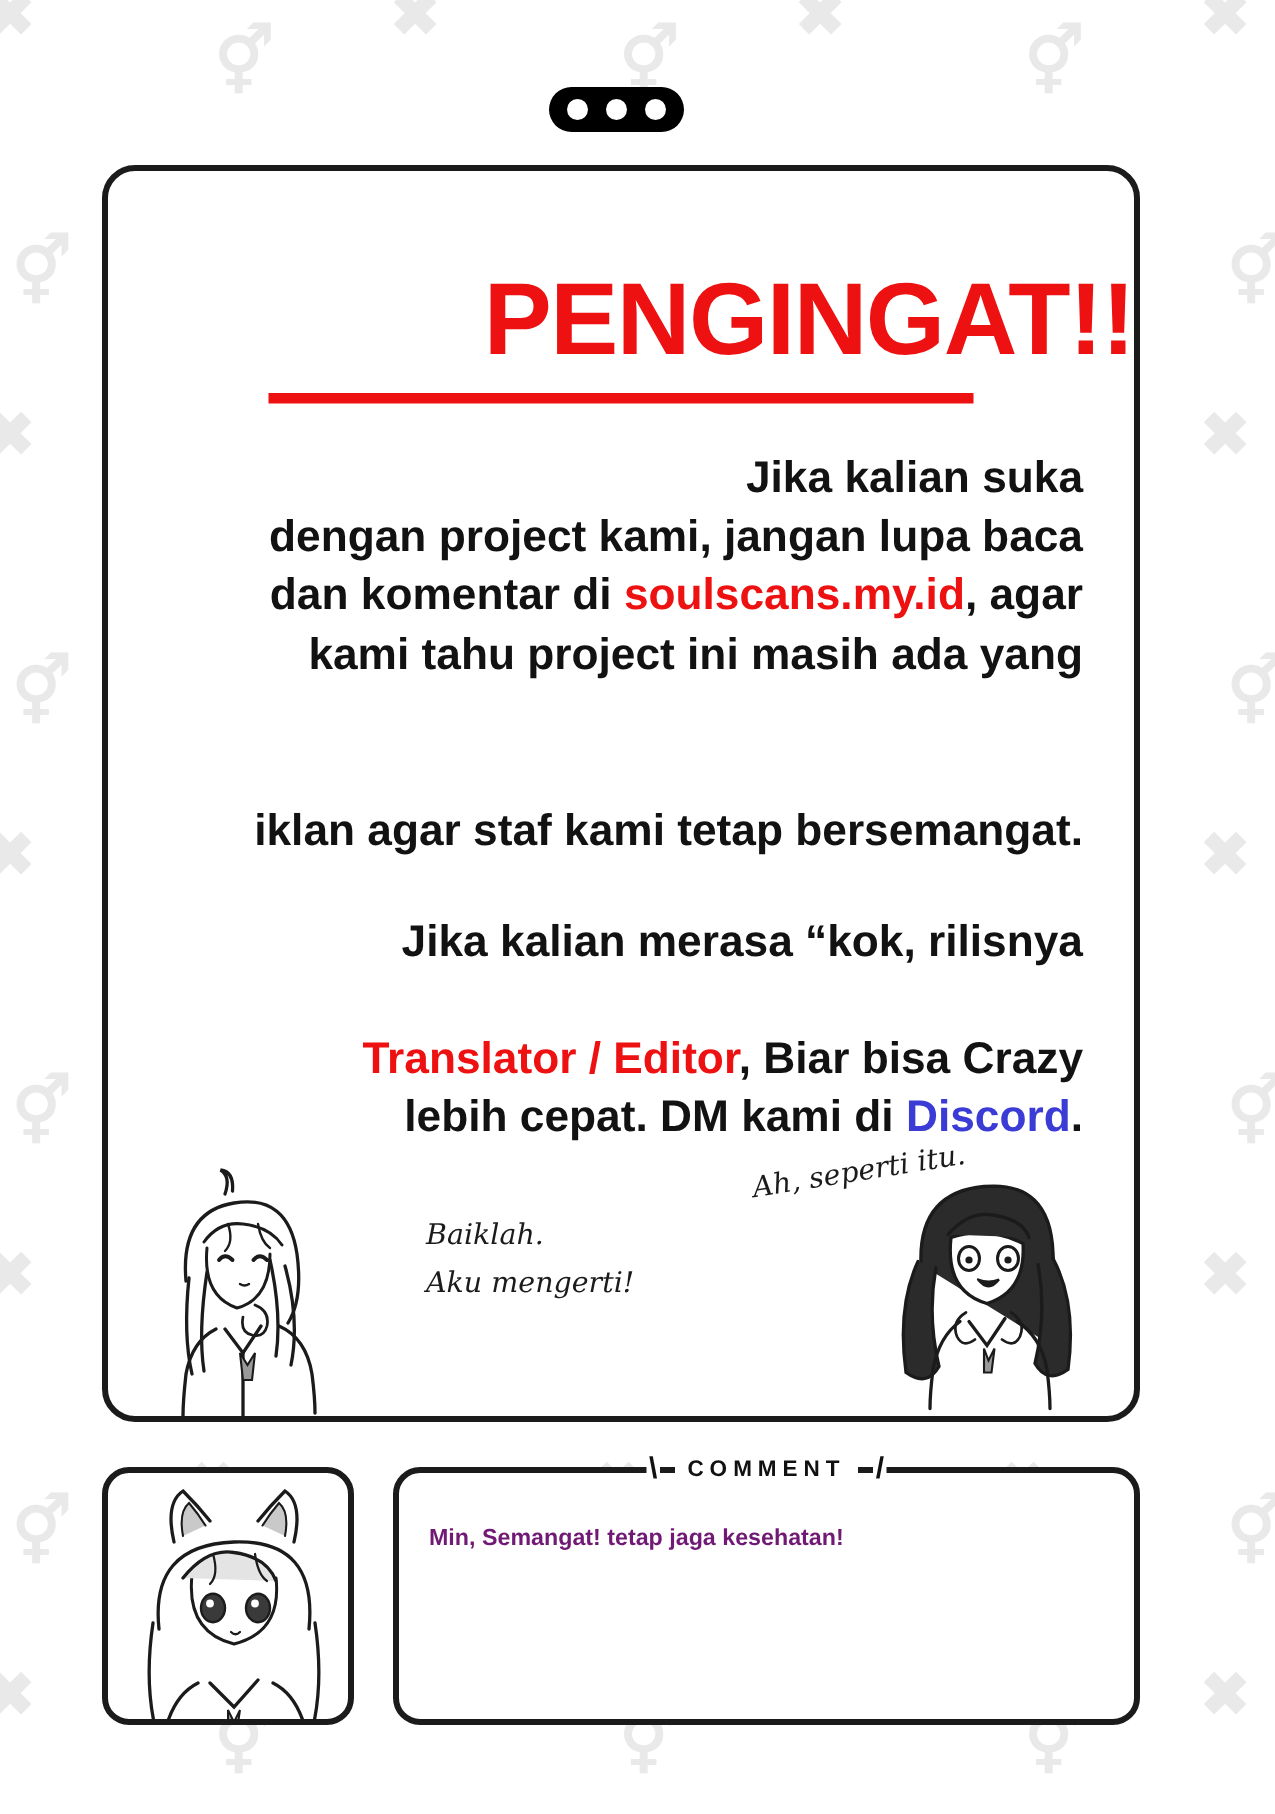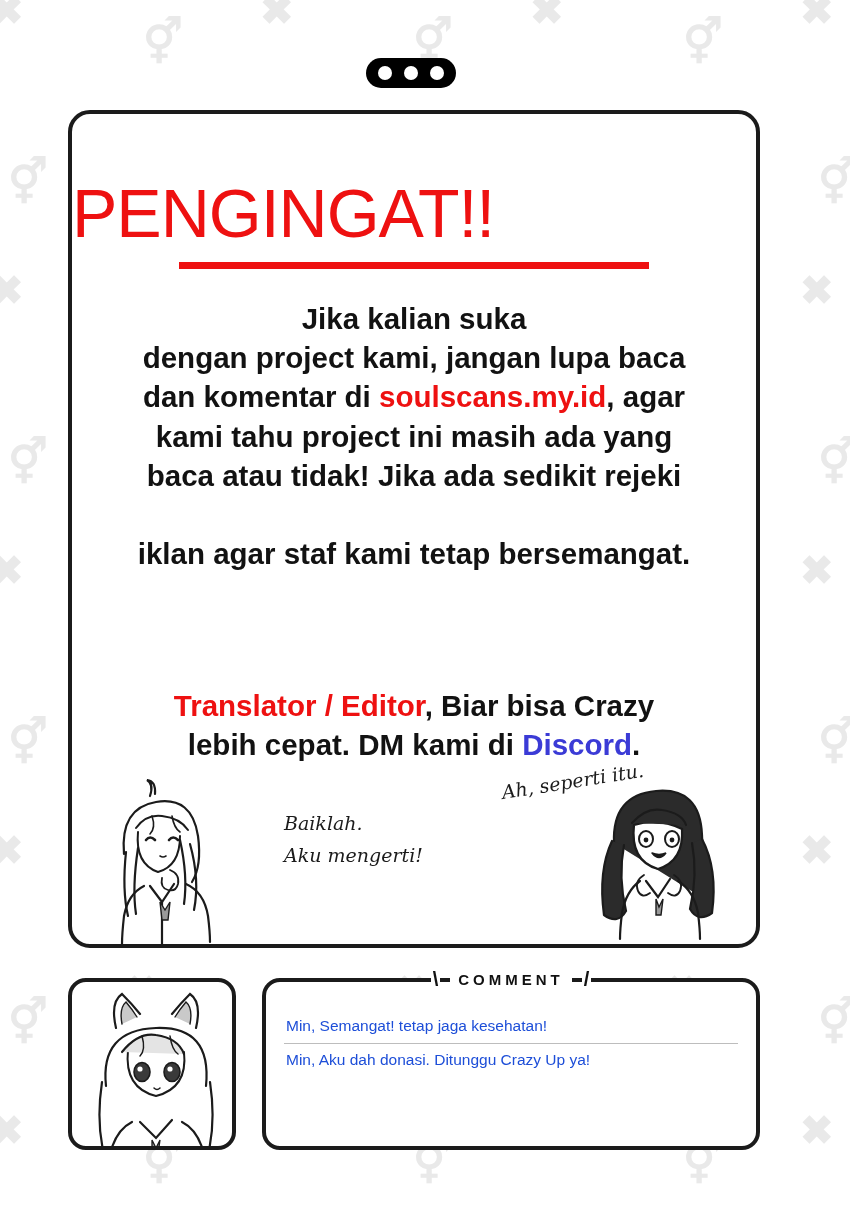--- a/index.html
+++ b/index.html
@@ -54,38 +54,38 @@
     top: 110px;
     width: 692px;
     height: 838px;
     background: #fff;
     border: 4px solid #1b1b1b;
     border-radius: 22px;
     z-index: 2;
   }
 
   #title {
-    text-align: left;
+    text-align: right;
     color: #ee1111;
-    font-weight: normal;
+    font-weight: bold;
     font-size: 68px;
     letter-spacing: -1px;
     margin: 60px 0 0 0;
     font-family: "Liberation Sans", sans-serif;
   }
   #title-underline {
     width: 470px;
     height: 7px;
     background: #ee1111;
     margin: 10px auto 0 auto;
   }
 
   #body-text {
     margin: 30px 34px 0 34px;
-    text-align: center;
+    text-align: right;
     font-size: 29.5px;
     line-height: 1.33;
     font-weight: bold;
     color: #121212;
   }
   #body-text p { margin: 0; }
   #body-text .para2 { margin-top: 34px; }
   .hl-red { color: #ee1111; }
   .hl-blue { color: #3b3bd6; }
 
@@ -157,22 +157,22 @@
     font-weight: bold;
     background: #fff;
     color: #111;
     padding: 0 2px;
   }
   #comment-list {
     margin: 28px 18px 0 18px;
   }
   .comment-item {
     font-size: 15.5px;
-    font-weight: normal;
-    color: #1d4ed8;
+    font-weight: bold;
+    color: #701a75;
     border-bottom: 1.5px solid #bdbdbd;
     padding: 7px 2px 8px 2px;
   }
   .comment-item:last-child { border-bottom: none; }
 </style>
 </head>
 <body>
 
 <div id="bg-pattern">
     <span class="wm x" style="left: -10px; top: -10px;">✖</span>
@@ -250,27 +250,27 @@
 
   <h1 id="title">PENGINGAT!!</h1>
   <div id="title-underline"></div>
 
   <div id="body-text">
     <p class="para1">
       <span>Jika kalian suka</span><br>
       <span>dengan project kami, jangan lupa baca</span><br>
       <span>dan komentar di </span><span class="hl-red">soulscans.my.id</span><span>, agar</span><br>
       <span>kami tahu project ini masih ada yang</span><br>
-      <span>baca atau tidak! Jika ada sedikit rejeki</span><br>
+      <br>
       <br>
       <span>iklan agar staf kami tetap bersemangat.</span>
     </p>
 
     <p class="para2">
-      <br>
+      <span>Jika kalian merasa “kok, rilisnya</span><br>
       <br>
       <span class="hl-red">Translator / Editor</span><span>, Biar bisa Crazy</span><br>
       <span>lebih cepat. DM kami di </span><span class="hl-blue">Discord</span><span>.</span>
     </p>
   </div>
 
   <svg id="char-left" class="char" viewBox="0 0 150 170">
     <g fill="none" stroke="#1b1b1b" stroke-width="2.2" stroke-linecap="round">
 
       <path d="M60 22 q4 -12 -3 -16 q9 1 8 14"></path>
@@ -373,15 +373,14 @@
 </div>
 
 <div id="comment-box">
   <div id="comment-head">
     <span class="slash">\</span>
     <span class="lbl">COMMENT</span>
     <span class="slash">/</span>
   </div>
   <div id="comment-list">
     <div class="comment-item">Min, Semangat! tetap jaga kesehatan!</div>
-    <div class="comment-item">Min, Aku dah donasi. Ditunggu Crazy Up ya!</div>
   </div>
 </div>
 
 </body></html>

